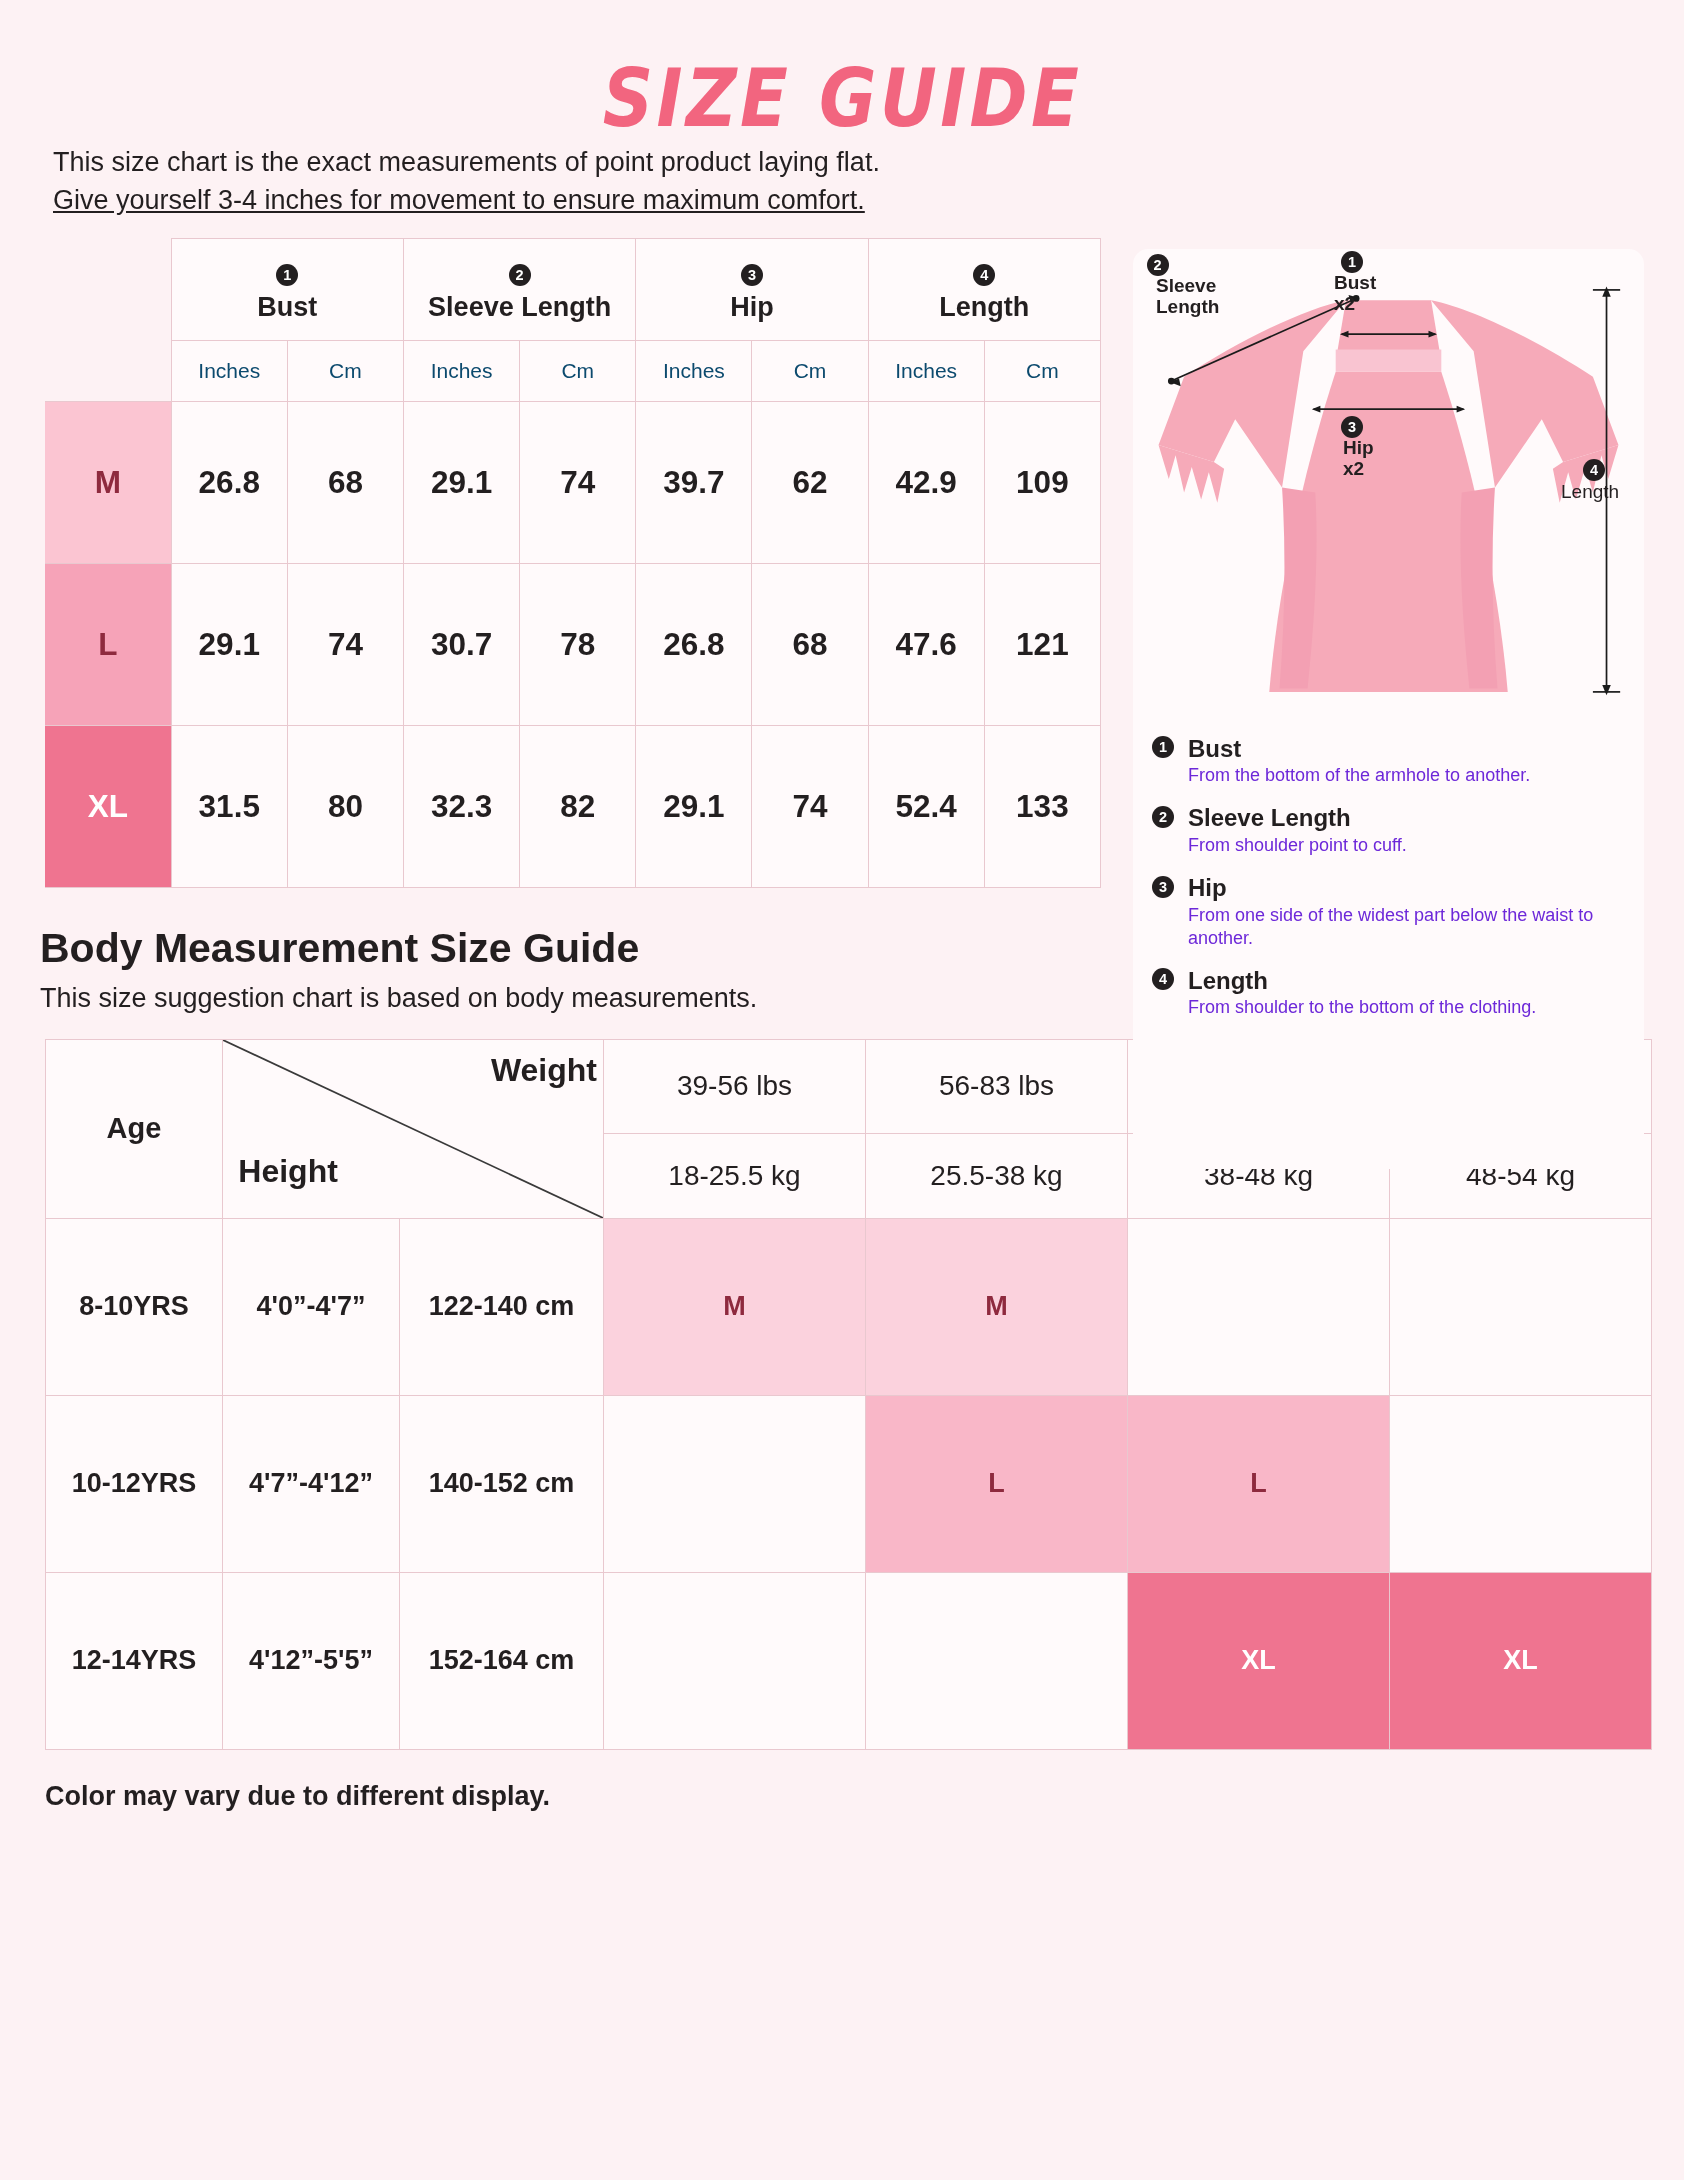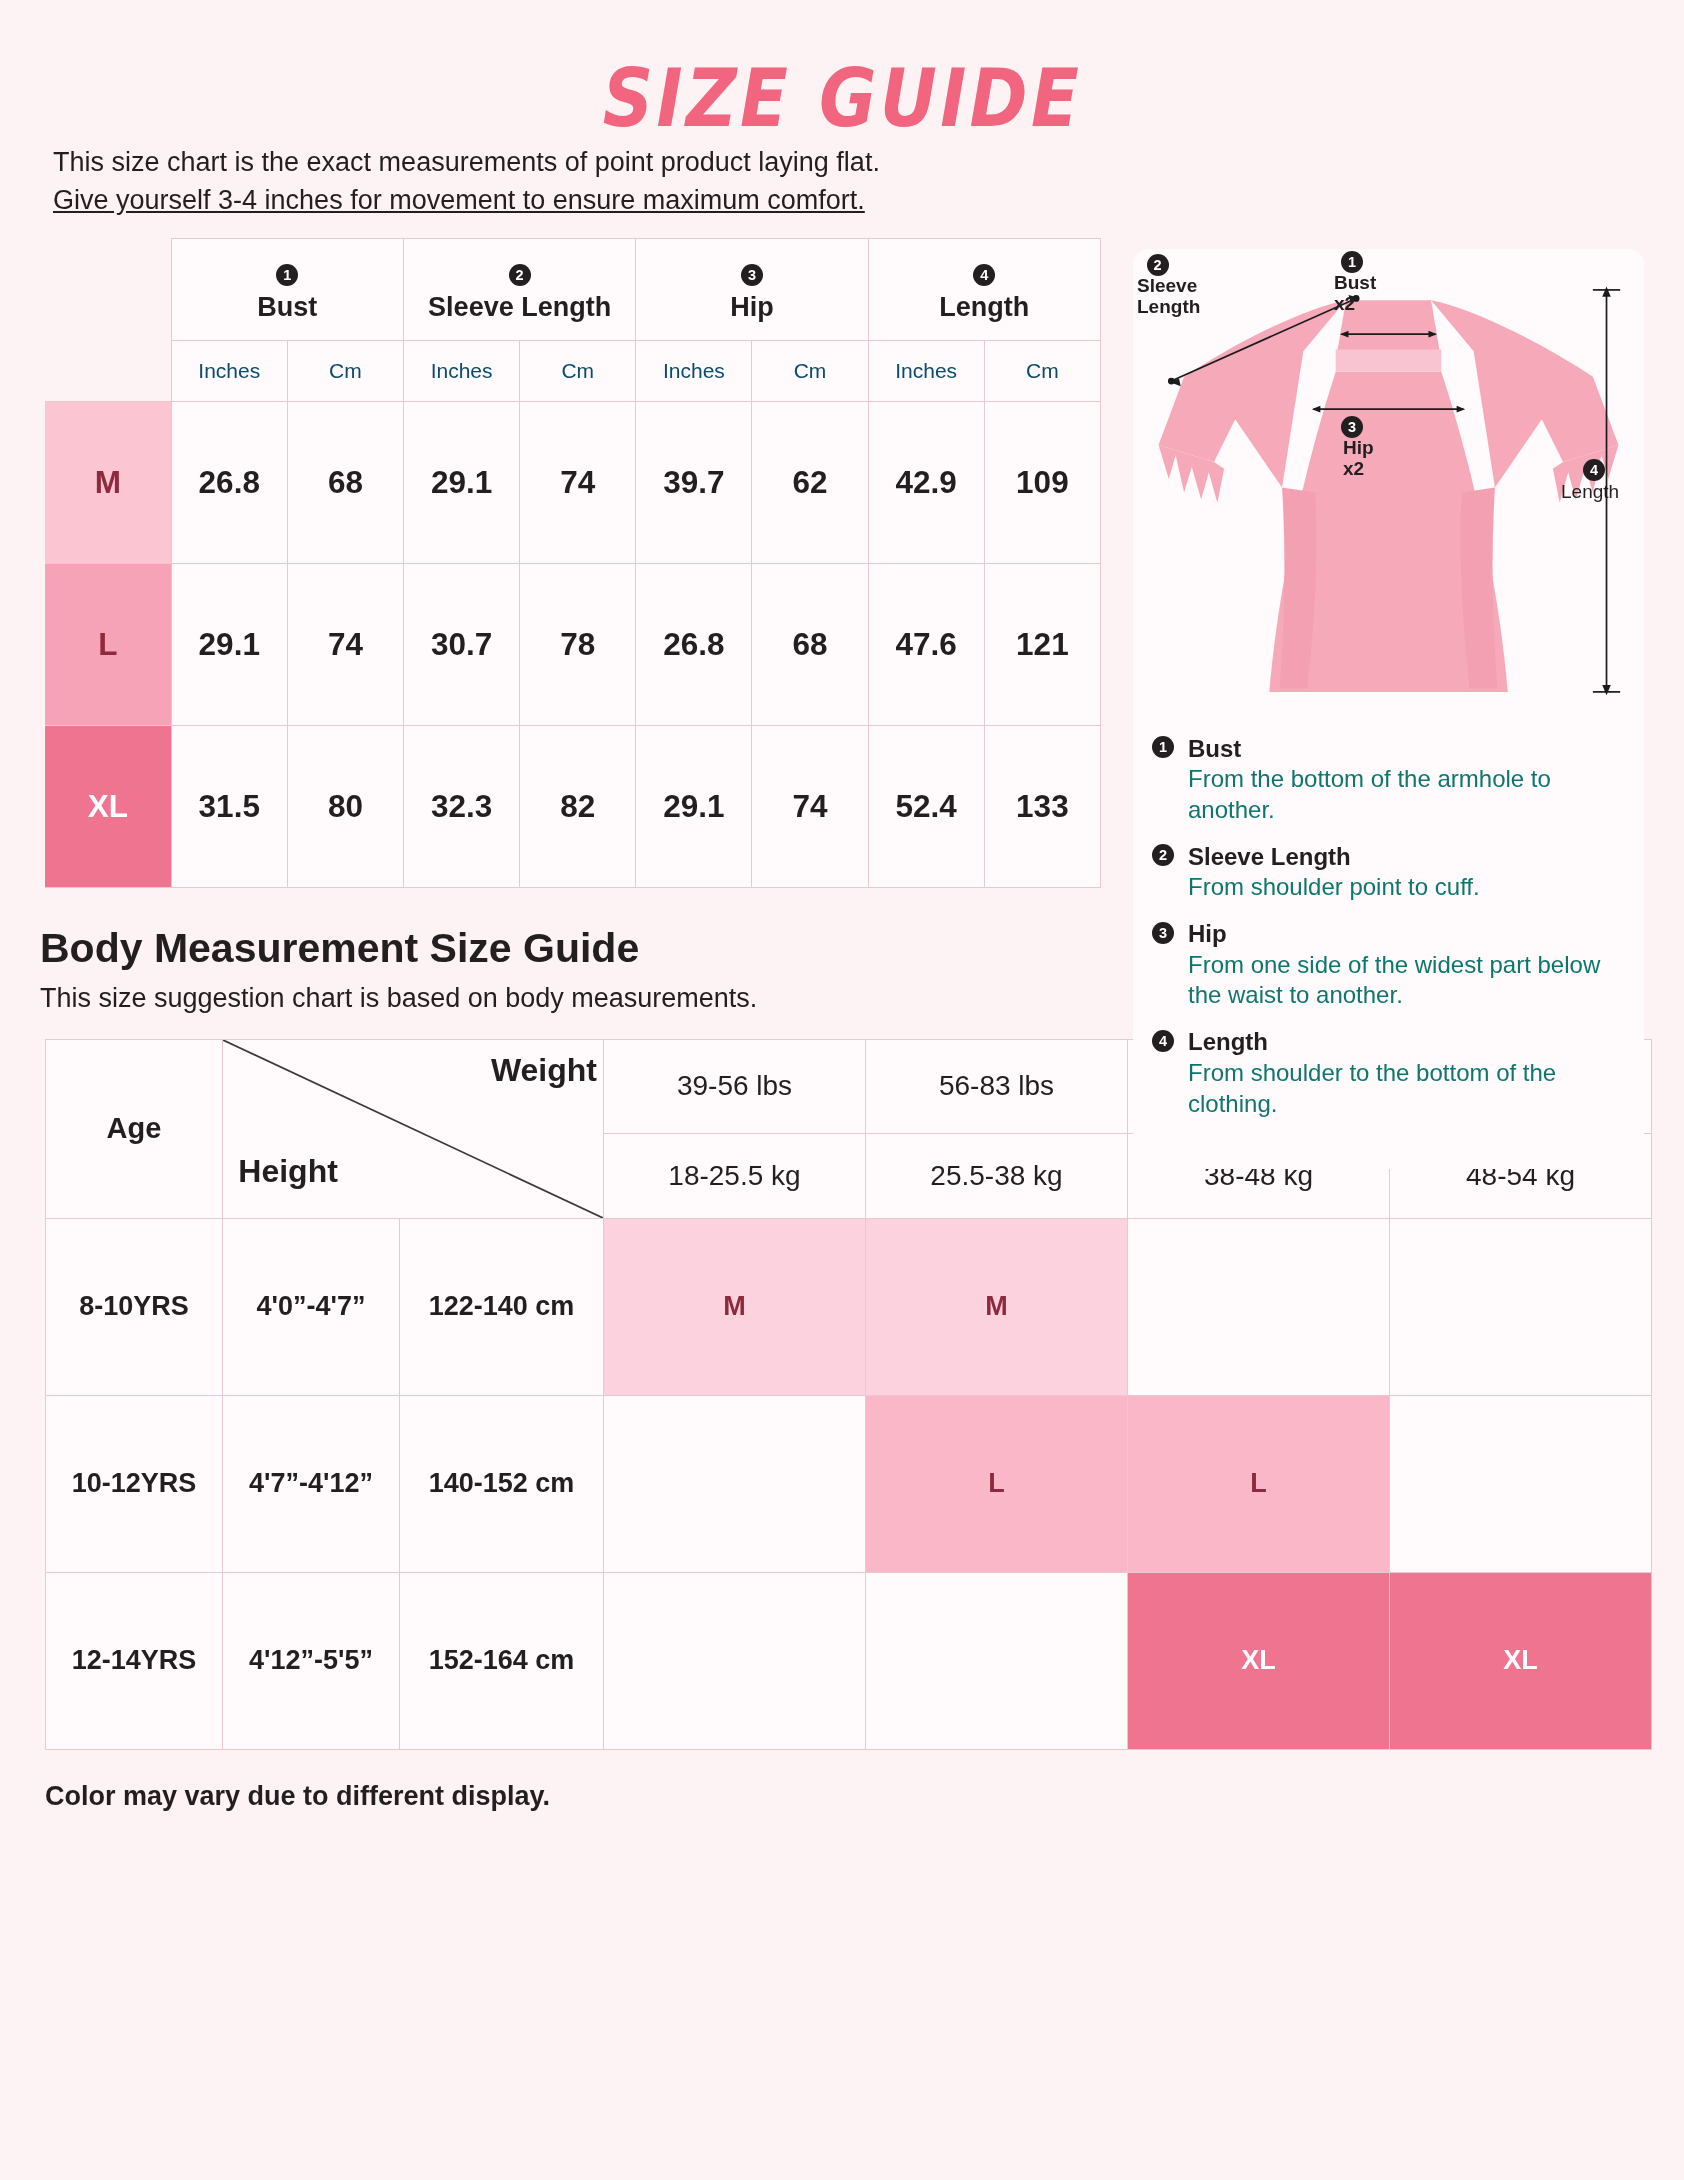--- a/index.html
+++ b/index.html
@@ -104,21 +104,21 @@
     font-weight: bold;
     line-height: 1.1;
     color: #231f20;
   }
   .defs { padding: 8.5px 19px 0 19px; }
   .def { margin-bottom: 17px; position: relative; padding-left: 36px; }
   .def .b {
     position: absolute; left: 0; top: 1.7px;
   }
   .def .t { font-size: 24px; font-weight: bold; color: #231f20; }
-  .def .d { font-size: 24px; color: #0f766e; line-height: 1.28; margin-top: 1.7px; }
+  .def .d { font-size: 18px; color: #6d28d9; line-height: 1.28; margin-top: 1.7px; }
 
   
   .body-wrap { margin: 22px 0 0 41px; width: 1606px; }
   table.bt {
     border-collapse: collapse;
     width: 1606px;
     table-layout: fixed;
   }
   table.bt td {
     border: 1.7px solid #e9c8cf;
@@ -291,21 +291,21 @@
         <span class="num-badge">1</span>
       </span>
       <span class="lab" style="left:201px; top:24px;">
         <span>Bust</span><br>
         <span>x2</span>
       </span>
 
       <span class="lab" style="left:13.6px; top:5.1px;">
         <span class="num-badge">2</span>
       </span>
-      <span class="lab" style="left:4px; top:27px;">
+      <span class="lab" style="left:23px; top:27px;">
         <span>Sleeve</span><br>
         <span>Length</span>
       </span>
 
       <span class="lab" style="left:208px; top:167px;">
         <span class="num-badge">3</span>
       </span>
       <span class="lab" style="left:210px; top:189px;">
         <span>Hip</span><br>
         <span>x2</span>

